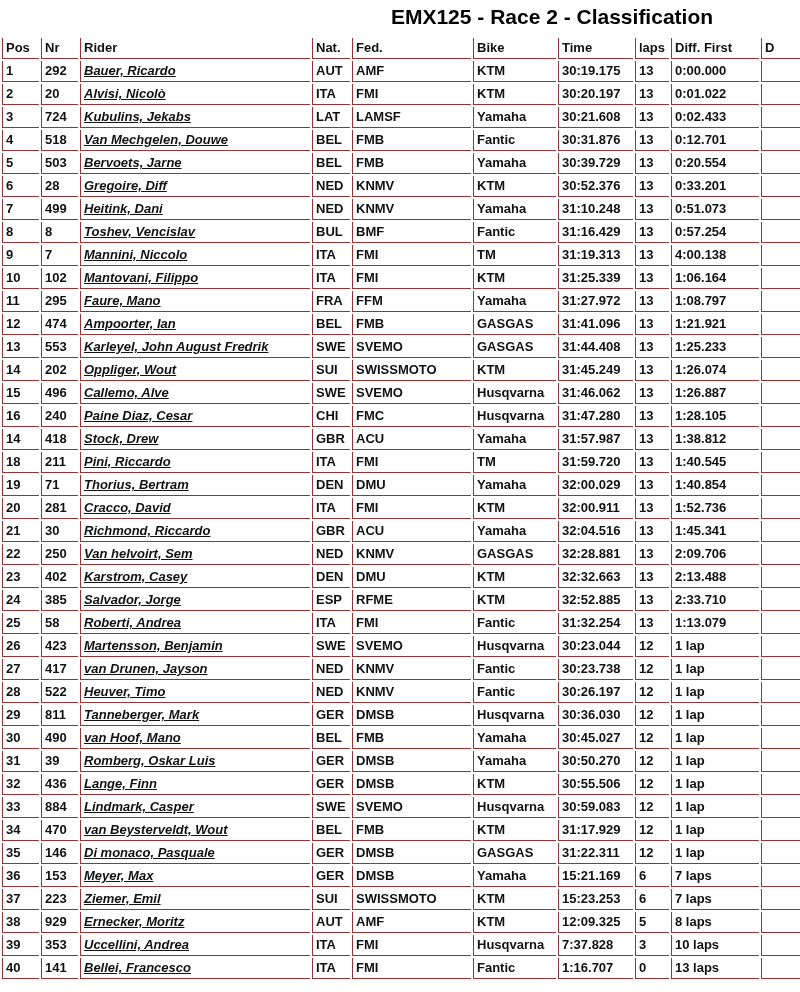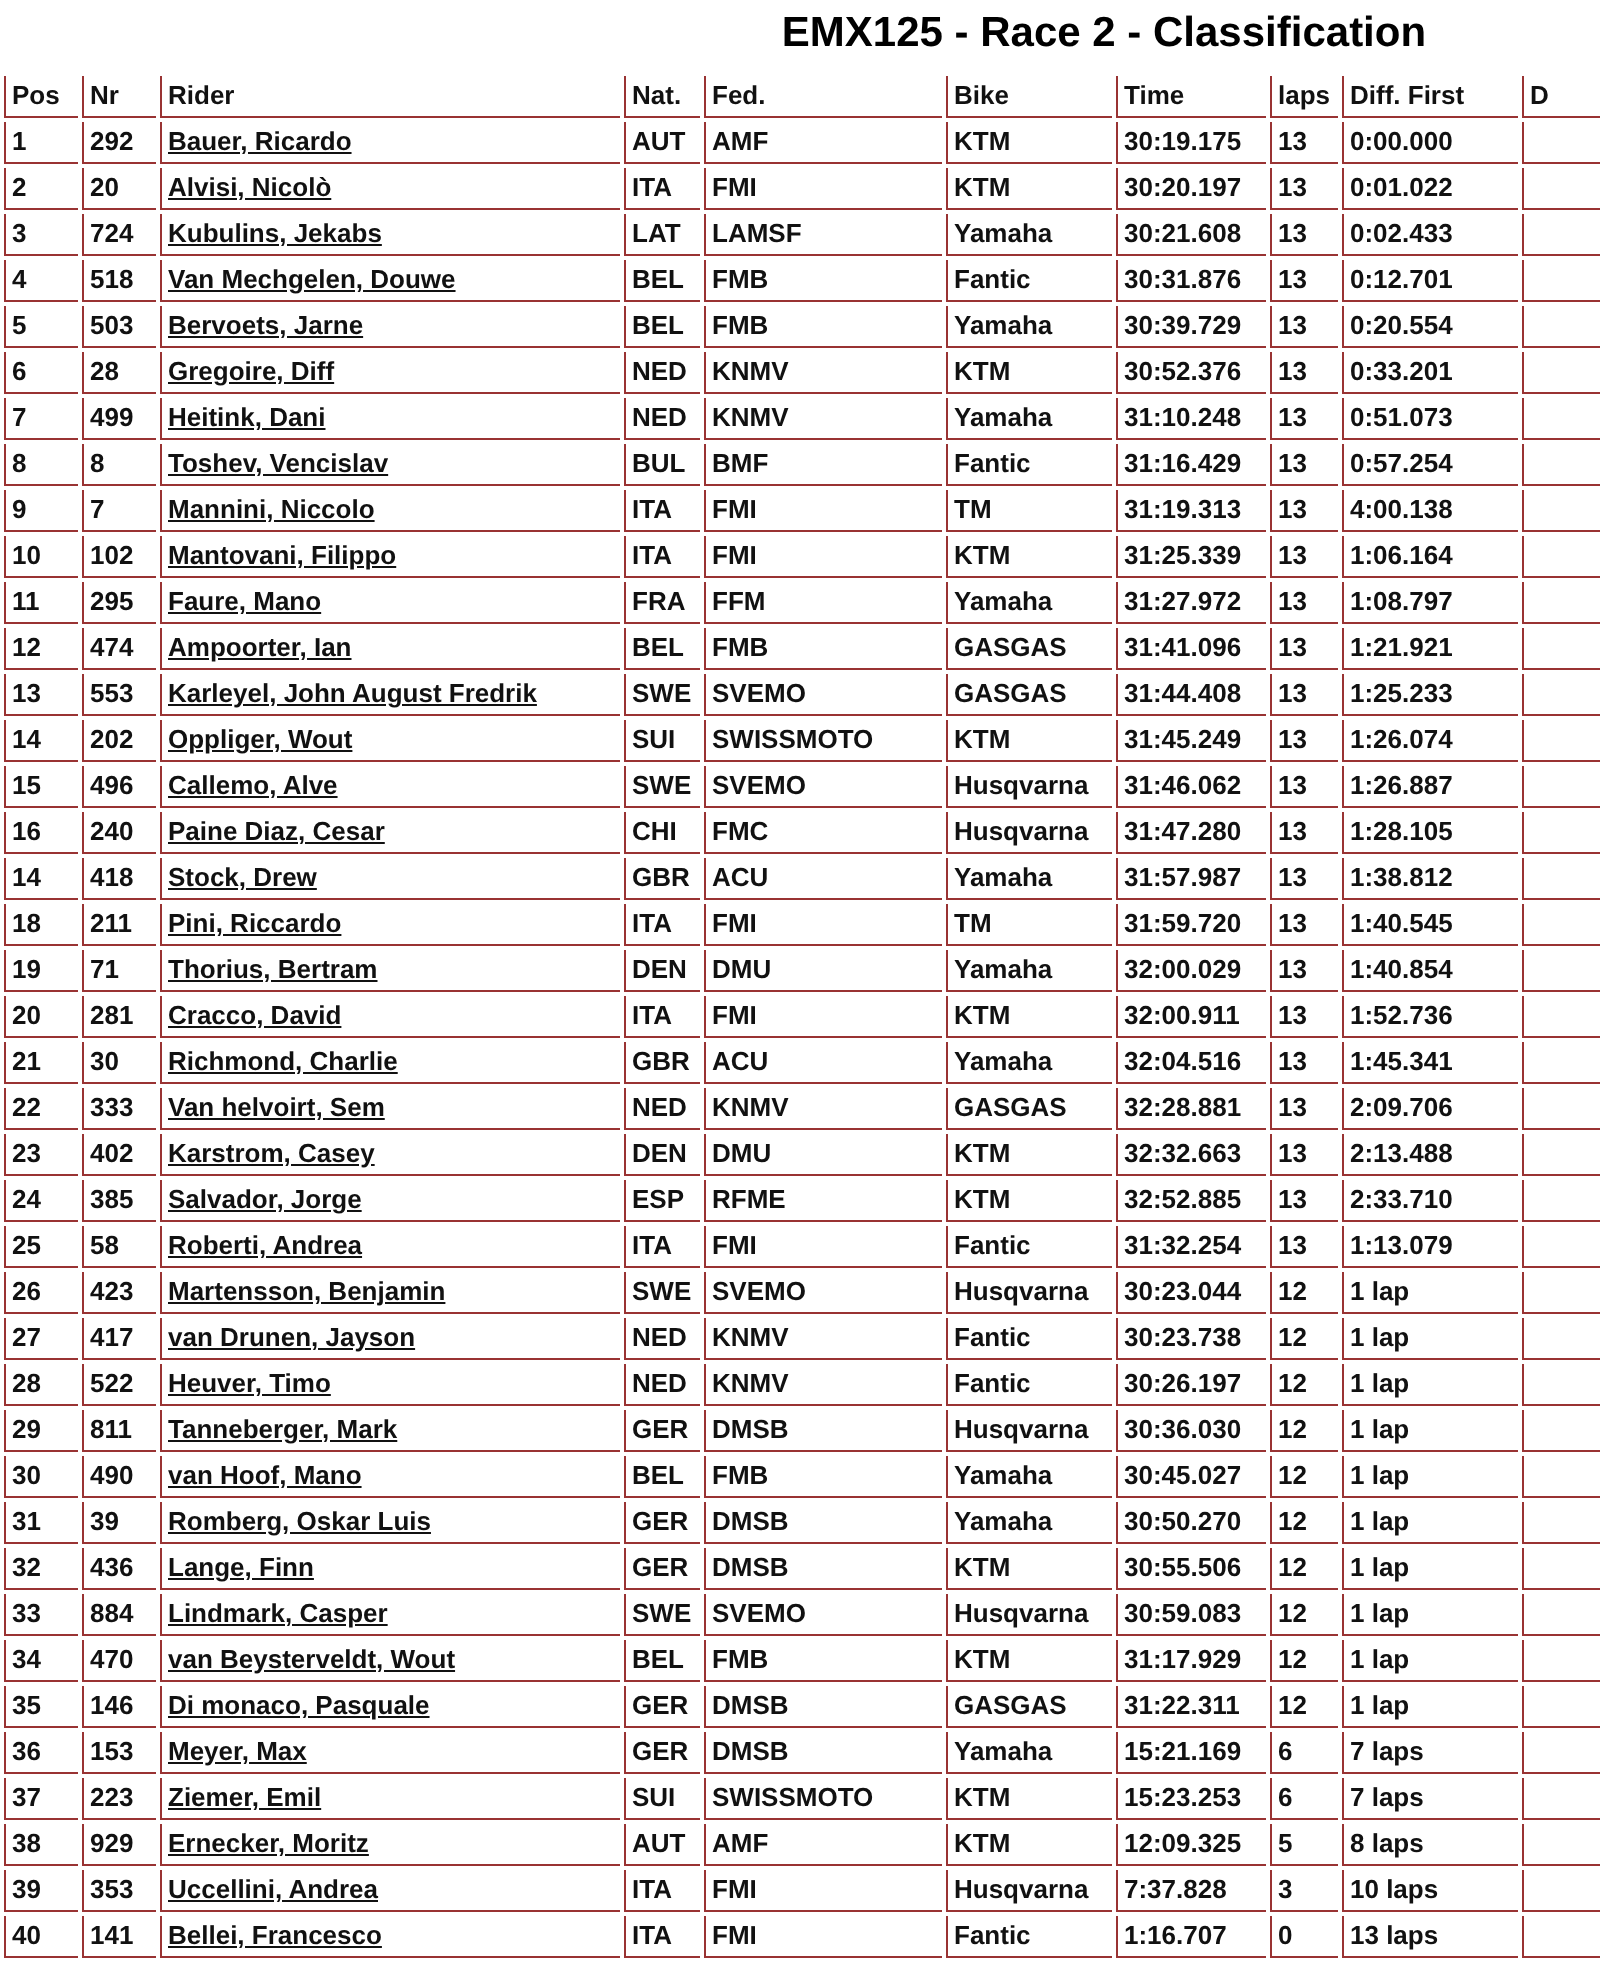--- a/index.html
+++ b/index.html
@@ -43,20 +43,21 @@
     white-space: nowrap;
     overflow: hidden;
     text-align: left;
     vertical-align: middle;
   }
   td.num { text-align: right; padding-right: 4px; }
   .rider-link {
     text-decoration: underline;
     color: #111111;
     cursor: pointer;
+    font-style: italic;
   }
   
   col.c-pos  { width: 37px; }
   col.c-nr   { width: 37px; }
   col.c-rider{ width: 230px; }
   col.c-nat  { width: 38px; }
   col.c-fed  { width: 119px; }
   col.c-bike { width: 83px; }
   col.c-time { width: 75px; }
   col.c-laps { width: 34px; }
@@ -333,32 +334,32 @@
     <td>FMI</td>
     <td>KTM</td>
     <td class="num">32:00.911</td>
     <td class="num">13</td>
     <td class="num">1:52.736</td>
     <td></td>
   </tr>
         <tr>
     <td class="num">21</td>
     <td class="num">30</td>
-    <td><span class="rider-link">Richmond, Charlie</span></td>
+    <td><span class="rider-link">Richmond, Riccardo</span></td>
     <td>GBR</td>
     <td>ACU</td>
     <td>Yamaha</td>
     <td class="num">32:04.516</td>
     <td class="num">13</td>
     <td class="num">1:45.341</td>
     <td></td>
   </tr>
         <tr>
     <td class="num">22</td>
-    <td class="num">333</td>
+    <td class="num">250</td>
     <td><span class="rider-link">Van helvoirt, Sem</span></td>
     <td>NED</td>
     <td>KNMV</td>
     <td>GASGAS</td>
     <td class="num">32:28.881</td>
     <td class="num">13</td>
     <td class="num">2:09.706</td>
     <td></td>
   </tr>
         <tr>

